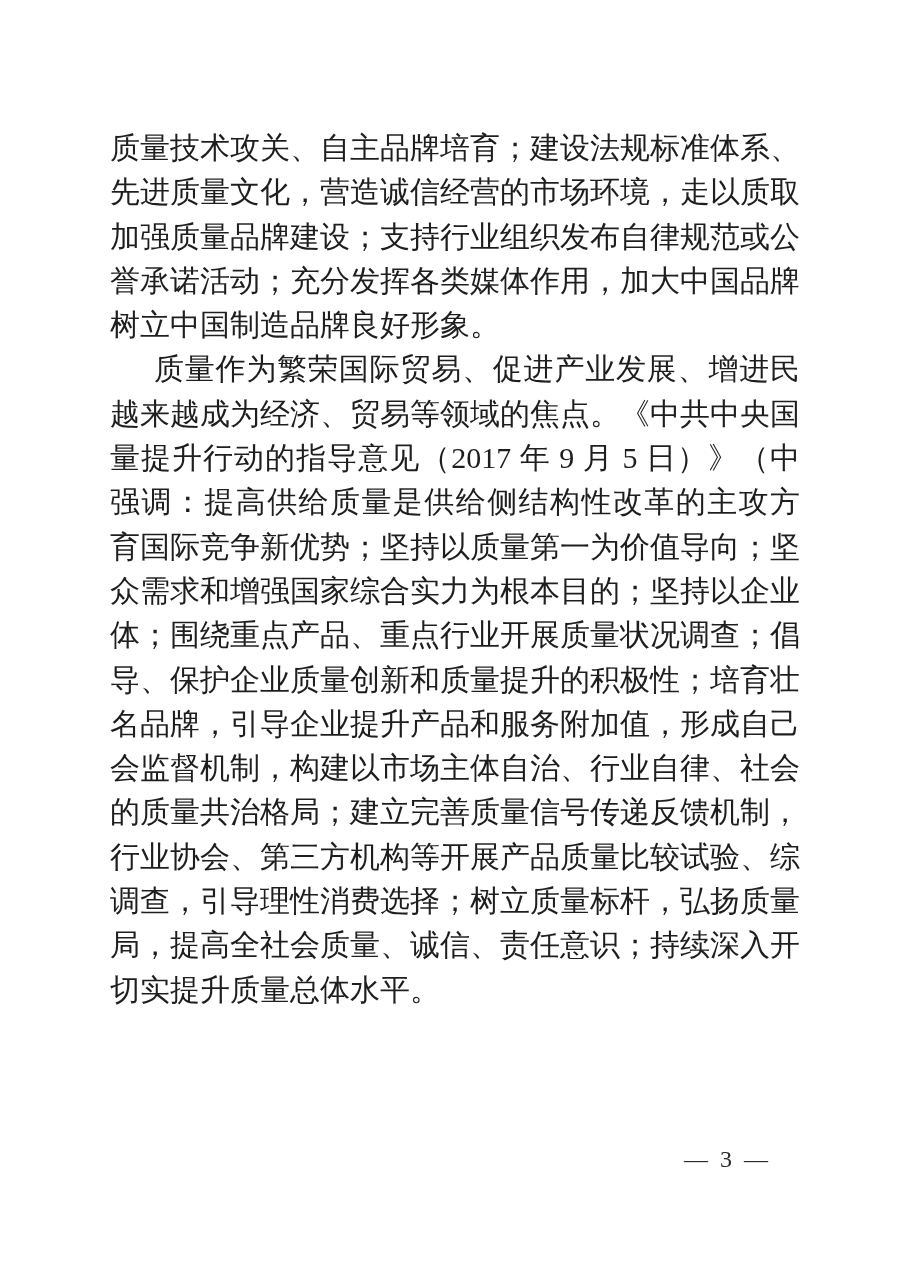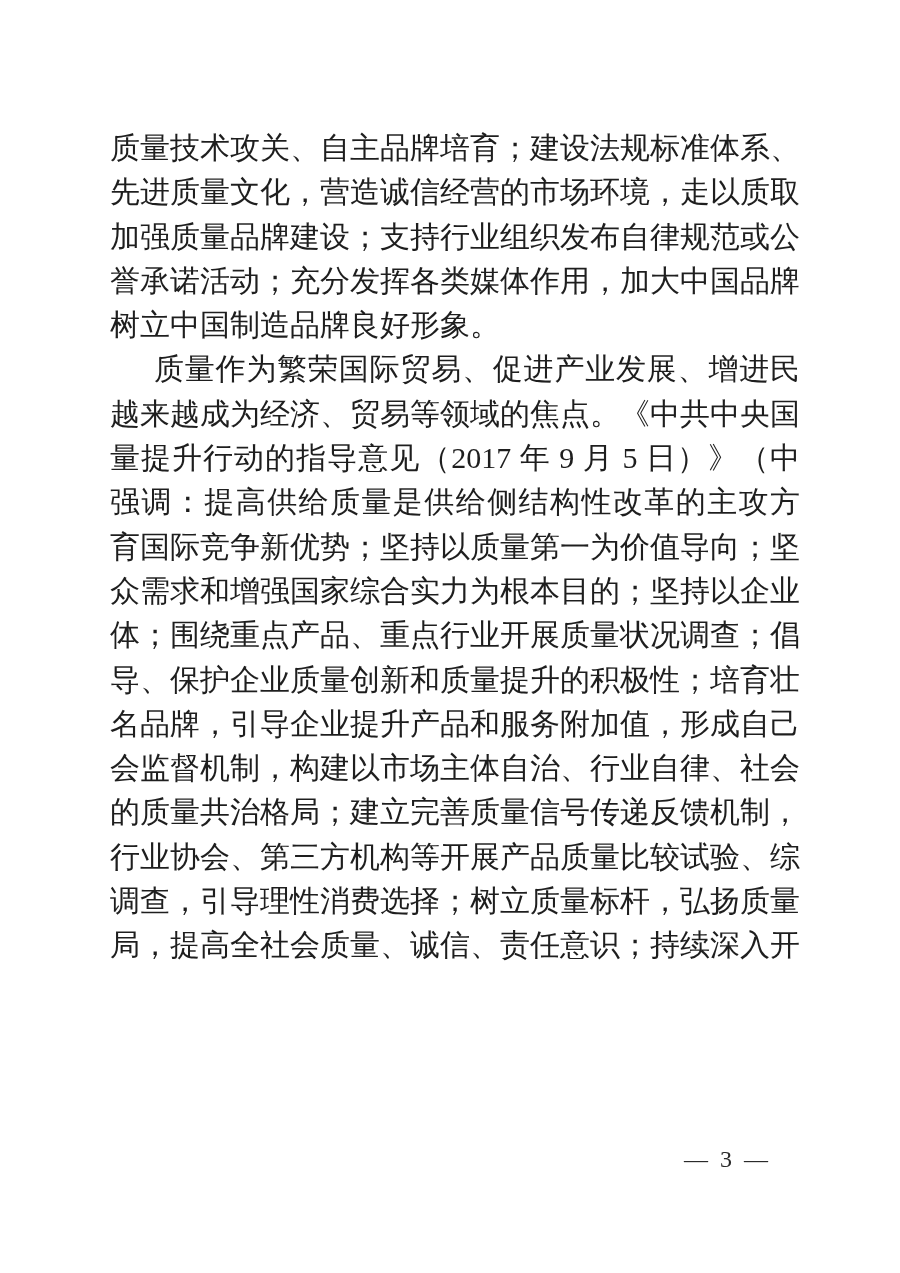--- a/index.html
+++ b/index.html
@@ -74,18 +74,19 @@
       <div class="line justified">育国际竞争新优势；坚持以质量第一为价值导向；坚持以满足人民群</div>
       <div class="line justified">众需求和增强国家综合实力为根本目的；坚持以企业为质量提升主</div>
       <div class="line justified">体；围绕重点产品、重点行业开展质量状况调查；倡导优质优价，引</div>
       <div class="line justified">导、保护企业质量创新和质量提升的积极性；培育壮大民族企业和知</div>
       <div class="line justified">名品牌，引导企业提升产品和服务附加值，形成自己独有的比较优势；</div>
       <div class="line justified">会监督机制，构建以市场主体自治、行业自律、社会监督、开展质量信</div>
       <div class="line justified">的质量共治格局；建立完善质量信号传递反馈机制，鼓励消费者组织、</div>
       <div class="line justified">行业协会、第三方机构等开展产品质量比较试验、综合评价、体验式</div>
       <div class="line justified">调查，引导理性消费选择；树立质量标杆，弘扬质量先进；建立“党</div>
       <div class="line justified">局，提高全社会质量、诚信、责任意识；持续深入开展质量提升行动，</div>
+      <div class="line justified lastline">切实提升质量总体水平。</div>
     </div>
 
   </div>
 
   <div class="page-number">— 3 —</div>
 </div>
 
 </body></html>

